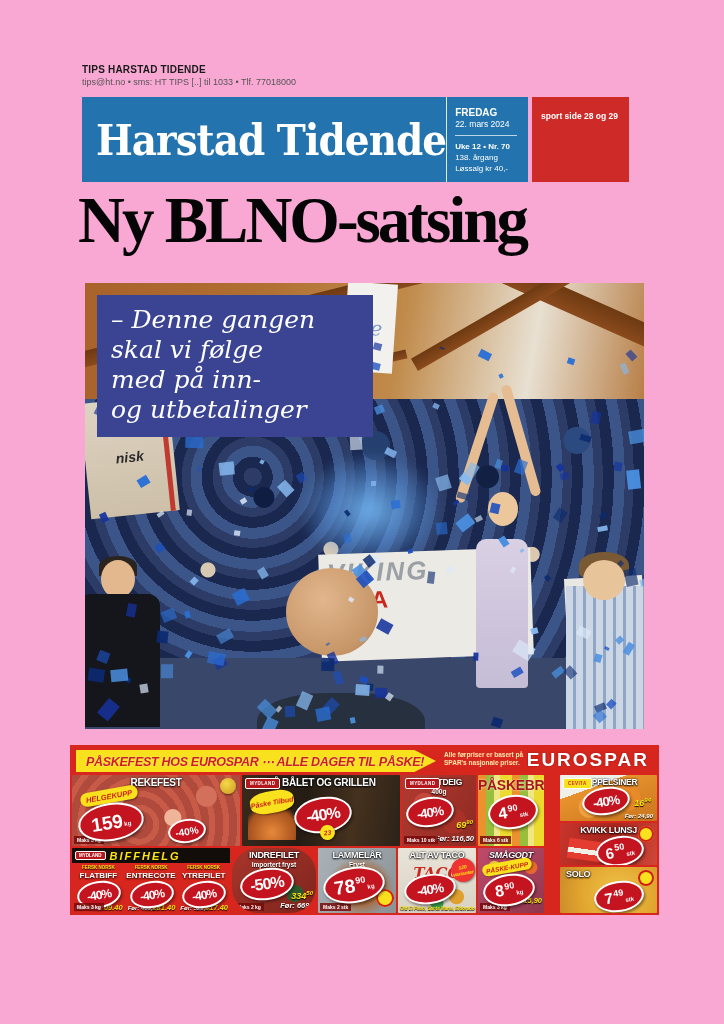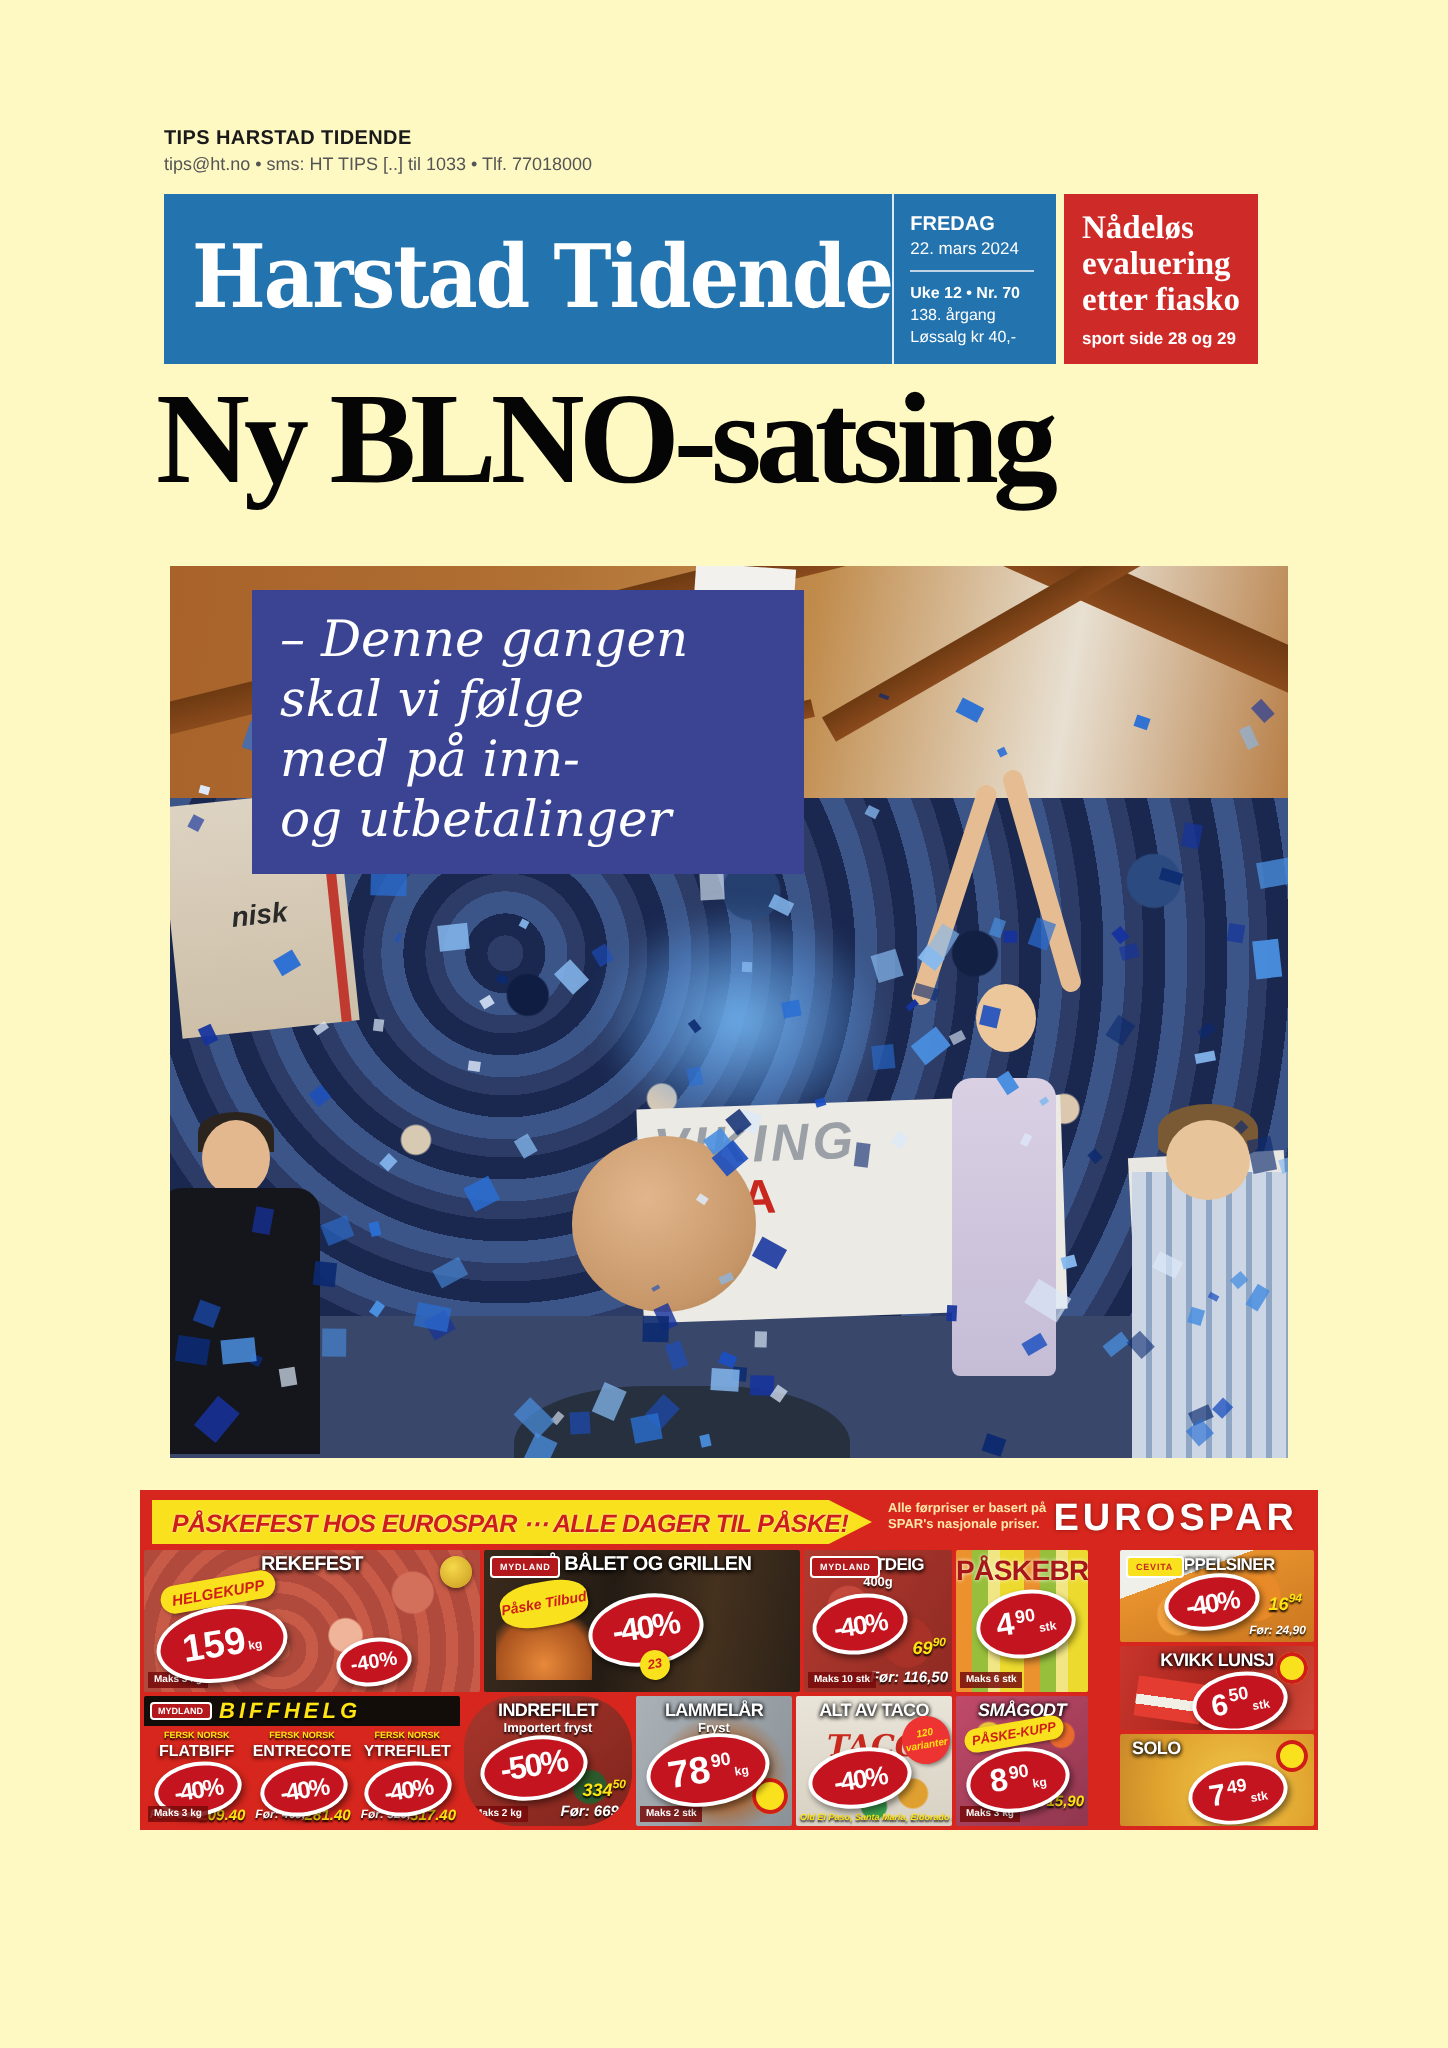--- a/index.html
+++ b/index.html
@@ -1,16 +1,16 @@
 <!DOCTYPE html>
 <html><head>
 <meta charset="utf-8">
 <style>
   html,body{margin:0;padding:0;background:#ffffff;}
-  .page{position:relative;width:724px;height:1024px;background:#fef9c3;overflow:hidden;
+  .page{position:relative;width:724px;height:1024px;background:#f9a8d4;overflow:hidden;
         font-family:"Liberation Sans",sans-serif;}
 
   
   .tips{position:absolute;left:82px;top:64px;}
   .tips .t1{font-size:10px;font-weight:bold;color:#1a1a1a;letter-spacing:.2px;}
   .tips .t2{font-size:9px;color:#555;margin-top:2px;}
 
   
   .mast{position:absolute;left:82px;top:97px;width:446px;height:85px;background:#2273ae;display:flex;}
   .mast-title{flex:1;color:#fff;font-family:"DejaVu Serif",serif;font-weight:bold;
@@ -91,21 +91,21 @@
   .suitman .hair{position:absolute;left:28%;top:-4px;width:38px;height:20px;border-radius:50% 50% 0 0;background:#2b241e;}
   .suitman .body{position:absolute;left:6%;top:34px;width:90%;height:75%;background:#15151c;border-radius:12px 12px 0 0;}
   .plaid-kid{position:absolute;right:-1%;bottom:-2%;width:15%;height:34%;
      background:repeating-linear-gradient(90deg,#ccd6e4 0 7px,#8fa6c4 7px 10px),
                 repeating-linear-gradient(0deg,rgba(140,100,70,.25) 0 7px,transparent 7px 10px);}
   .plaid-kid .head{position:absolute;left:20%;top:-26px;width:42px;height:40px;border-radius:50%;background:#e8c49a;}
   .plaid-kid .hair{position:absolute;left:16%;top:-34px;width:50px;height:26px;border-radius:50% 50% 20% 20%;background:#7a5a34;}
   .confetti{position:absolute;inset:0;z-index:4;pointer-events:none;}
   .quote{position:absolute;left:12px;top:12px;width:248px;background:#3a4492;color:#fff;z-index:6;
          padding:10px 14px 12px;font-family:"DejaVu Serif",serif;font-style:italic;
-         font-size:25px;line-height:1.2;margin-left:29px;}
+         font-size:25px;line-height:1.2;}
   .quote span{display:block;}
 
   
   .ad{position:absolute;left:70px;top:745px;width:589px;height:170px;background:#d6261d;
       box-sizing:border-box;padding:2px;}
   .ad-head{position:relative;height:28px;}
   .promo{position:absolute;left:4px;top:3px;width:360px;height:22px;background:#f9e11e;
          clip-path:polygon(0 0,94% 0,100% 50%,94% 100%,0 100%);
          display:flex;align-items:center;padding-left:10px;box-sizing:border-box;
          color:#cf1d17;font-weight:bold;font-style:italic;font-size:12.5px;letter-spacing:-.3px;
@@ -210,21 +210,20 @@
     <div class="mast-title">Harstad Tidende</div>
     <div class="mast-date">
       <div class="d1">FREDAG</div>
       <div class="d2">22. mars 2024</div>
       <div class="d3">Uke 12 • Nr. 70</div>
       <div class="d4">138. årgang</div>
       <div class="d5">Løssalg kr 40,-</div>
     </div>
   </div>
   <div class="teaser">
-    <div class="tx">Nådeløs evaluering etter fiasko</div>
     <div class="rf">sport side 28 og 29</div>
   </div>
 
   <div class="headline">Ny BLNO-satsing</div>
 
   <div class="photo">
     <div class="ceiling"></div>
     <div class="beam b1"></div>
     <div class="beam b2"></div>
     <div class="beam b3"></div>

